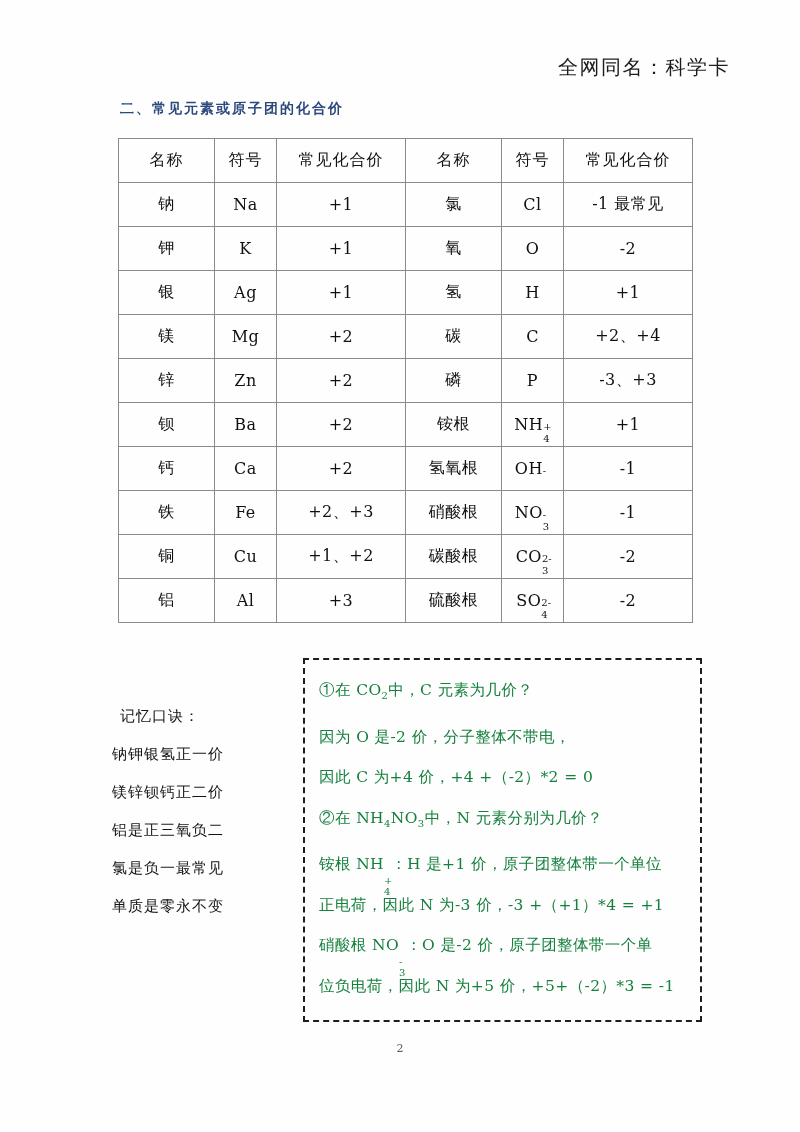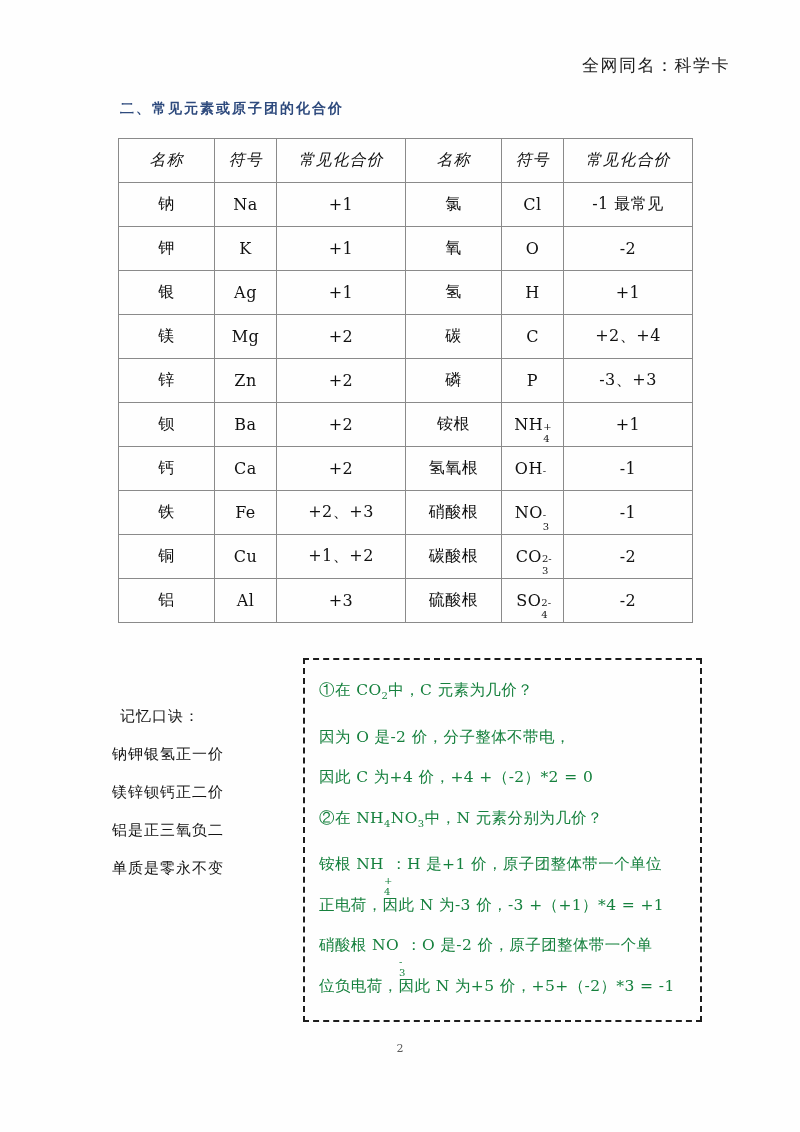--- a/index.html
+++ b/index.html
@@ -20,21 +20,21 @@
     position: absolute;
     inset: 0;
     background: #fefefe;
   }
 
   
   .header-note {
     position: absolute;
     top: 54px;
     right: 70px;
-    font-size: 17px;
+    font-size: 20px;
     letter-spacing: 1.5px;
     color: #1c1c1c;
     font-family: "DejaVu Serif", "Liberation Serif", serif;
     white-space: nowrap;
   }
 
   
   .section-title {
     position: absolute;
     top: 100px;
@@ -63,21 +63,20 @@
     height: 43px;
     font-size: 16px;
     font-weight: normal;
     padding: 0;
     color: #111;
     font-family: "DejaVu Serif", "Liberation Serif", serif;
     letter-spacing: 0.5px;
   }
   .valence-table th {
     letter-spacing: 1px;
-    font-style: italic;
   }
   .col-name { width: 96px; }
   .col-sym  { width: 62px; }
   .col-val  { width: 129px; }
 
   .valence-table sub, .valence-table sup {
     font-size: 10px;
     letter-spacing: 0;
   }
   .valence-table sup { vertical-align: super; }
@@ -263,20 +262,21 @@
           <td>-2</td>
         </tr>
       </tbody>
   </table>
 
   <div class="mnemonic">
     <div class="m-line m-title">记忆口诀：</div>
     <div class="m-line">钠钾银氢正一价</div>
     <div class="m-line">镁锌钡钙正二价</div>
     <div class="m-line">铝是正三氧负二</div>
+    <div class="m-line">氯是负一最常见</div>
     <div class="m-line">单质是零永不变</div>
   </div>
 
   <div class="example-box">
     <div id="example-lines">
         <div class="e-line">①在 CO<sub>2</sub>中，C 元素为几价？</div>
         <div class="e-line">因为 O 是-2 价，分子整体不带电，</div>
         <div class="e-line">因此 C 为+4 价，+4 +（-2）*2 = 0</div>
         <div class="e-line">②在 NH<sub>4</sub>NO<sub>3</sub>中，N 元素分别为几价？</div>
         <div class="e-line"><span class="ion">铵根 NH<span class="ss"><sub>4</sub><sup>+</sup></span><span>  </span></span>：H 是+1 价，原子团整体带一个单位</div>

